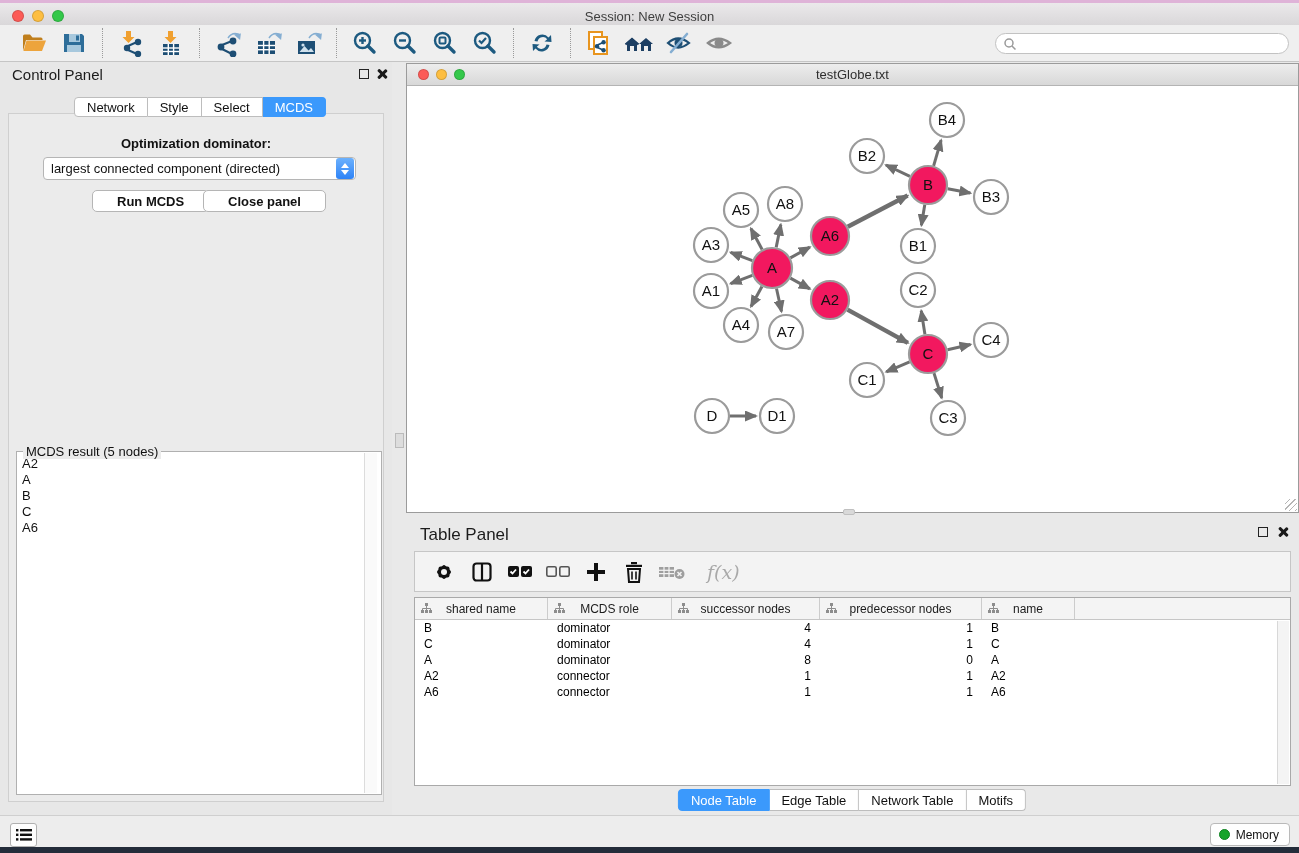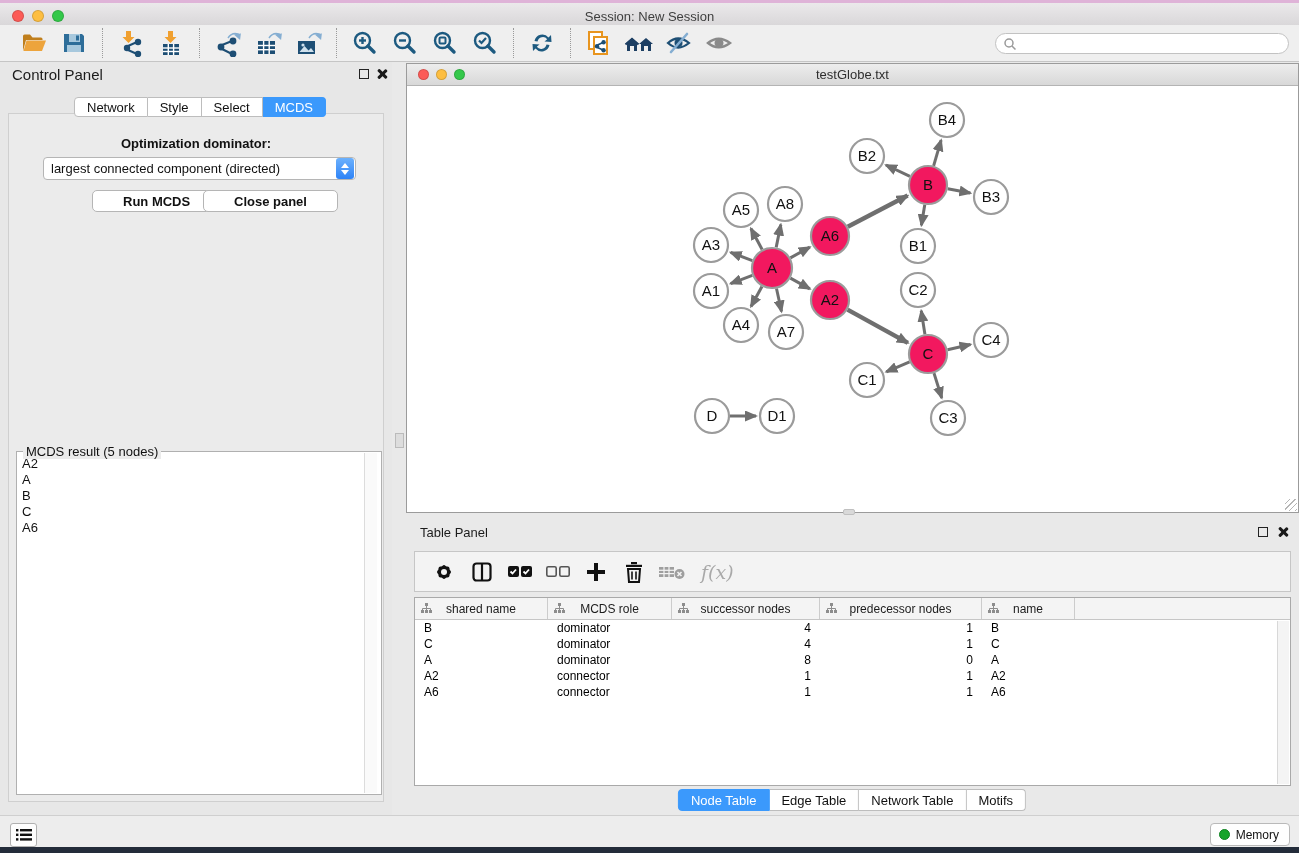--- a/index.html
+++ b/index.html
@@ -45,21 +45,21 @@
   .cp-tabs { left:200px; top:35px; transform:translateX(-50%); }
   .opt-label { position:absolute; left:0; top:74px; width:392px; text-align:center; font-size:13px; font-weight:bold; color:#111; }
   .dropdown { position:absolute; left:43px; top:95px; width:313px; height:23px; background:#fff;
     border:1px solid #b5b5b5; border-radius:4px; display:flex; align-items:center; }
   .dropdown .dd-text { flex:1; font-size:13px; color:#111; padding-left:7px; white-space:nowrap; overflow:hidden; }
   .dd-stepper { width:18px; height:21px; margin-right:1px; border-radius:3px;
     background:linear-gradient(#6cb1fd,#2e83f7); display:flex; flex-direction:column; align-items:center; justify-content:center; }
   .dd-up { width:0; height:0; border-left:4px solid transparent; border-right:4px solid transparent; border-bottom:5px solid #fff; margin-bottom:2px; }
   .dd-down { width:0; height:0; border-left:4px solid transparent; border-right:4px solid transparent; border-top:5px solid #fff; }
   .cp-btn { position:absolute; height:22px; background:#fff; border:1px solid #b5b5b5; border-radius:5px;
-    font-size:13px; font-weight:bold; color:#111; padding:0 30px; cursor:default; }
+    font-size:13px; font-weight:bold; color:#111; padding:0 24px; cursor:default; }
   .run-btn { left:92px; top:128px; }
   .closep-btn { left:203px; top:128px; }
   .mcds-fieldset { position:absolute; left:16px; top:389px; width:366px; height:344px;
     border:1px solid #b0b0b0; background:#fff; }
   .mcds-legend { position:absolute; left:6px; top:-8px; background:#ebebeb; padding:0 3px; font-size:13px; color:#111; }
   .mcds-list { position:absolute; left:1px; top:4px; width:348px; bottom:1px; overflow:hidden; }
   .mcds-item { font-size:13px; color:#111; line-height:16px; padding-left:4px; }
   .mcds-scroll { position:absolute; right:4px; top:1px; bottom:1px; width:13px; background:#fafafa; border-left:1px solid #dcdcdc; }
 
   
@@ -76,25 +76,25 @@
   .net-title { position:absolute; left:0; right:0; text-align:center; font-size:13px; color:#2e2e2e; }
   .net-canvas { position:absolute; left:0; top:23px; width:891px; height:426px; }
   .resize-grip { position:absolute; right:1px; bottom:1px; width:12px; height:12px;
     background:
       linear-gradient(135deg, transparent 50%, transparent 50%); }
   .resize-grip::before { content:""; position:absolute; right:0; bottom:0; width:12px; height:12px;
     border-right:none;
     background: repeating-linear-gradient(135deg, transparent 0 3px, #b5b5b5 3px 4px); }
 
   
-  .tp-title { position:absolute; left:420px; top:525px; font-size:13px; color:#1c1c1c; }
+  .tp-title { position:absolute; left:420px; top:525px; font-size:17px; color:#1c1c1c; }
   .tp-toolbar { position:absolute; left:414px; top:551px; width:877px; height:41px; background:#f3f3f3;
     border:1px solid #c6c6c6; display:flex; align-items:center; padding-left:10px; }
   .tp-btn { width:30px; height:28px; display:flex; align-items:center; justify-content:center; margin:0 4px; cursor:default; }
-  .fx-label { font-size:19px; color:#a9a9a9; font-family:"DejaVu Serif", serif; font-style:italic; margin-left:10px; }
+  .fx-label { font-size:19px; color:#a9a9a9; font-family:"DejaVu Serif", serif; font-style:italic; margin-left:16px; }
   .tbl { position:absolute; left:414px; top:597px; width:877px; height:189px; background:#fff; border:1px solid #a9a9a9; }
   .tbl-head { display:grid; grid-template-columns:133px 124px 148px 162px 93px 1fr; height:22px;
     background:#f4f4f4; border-bottom:1px solid #c6c6c6; }
   .th-cell { position:relative; border-right:1px solid #cccccc; display:flex; align-items:center; justify-content:center;
     font-size:12px; color:#1c1c1c; }
   .th-cell:last-child { border-right:none; }
   .th-icon { position:absolute; left:6px; top:5px; }
   .tbl-body .tr { display:grid; grid-template-columns:133px 124px 148px 162px 93px 1fr; height:16px; }
   .td { font-size:12px; color:#000; line-height:16px; padding:0 9px; white-space:nowrap; }
   .td.right { text-align:right; }

